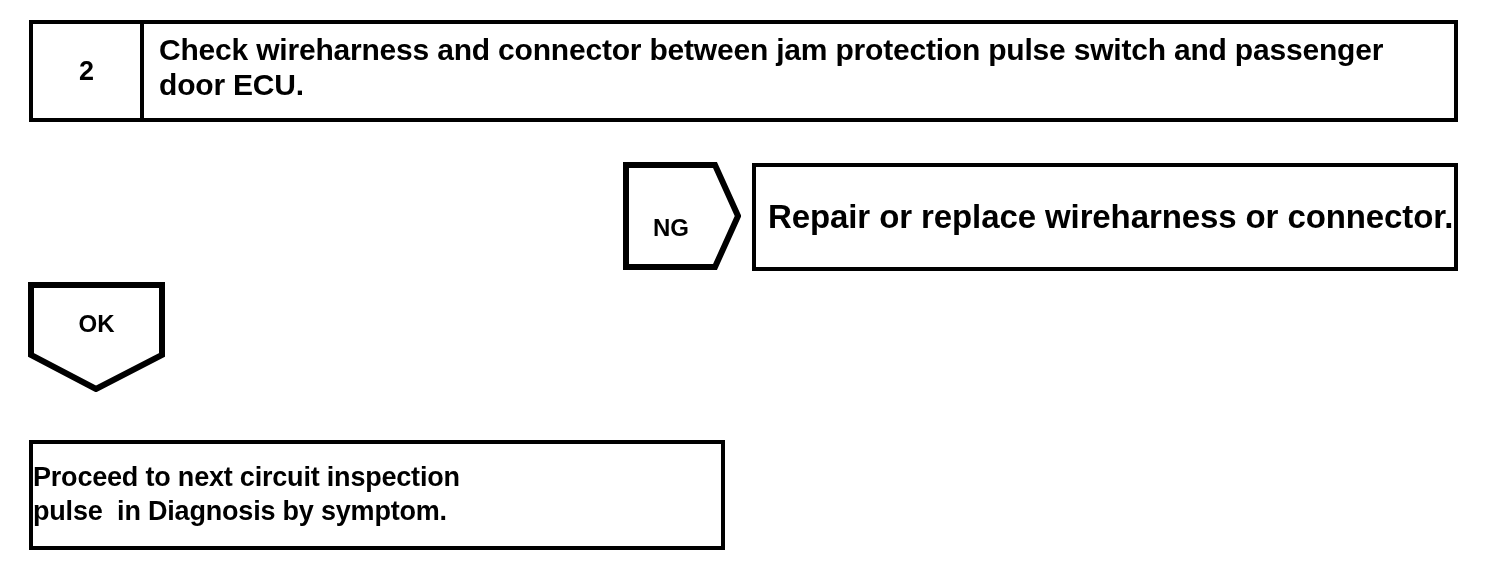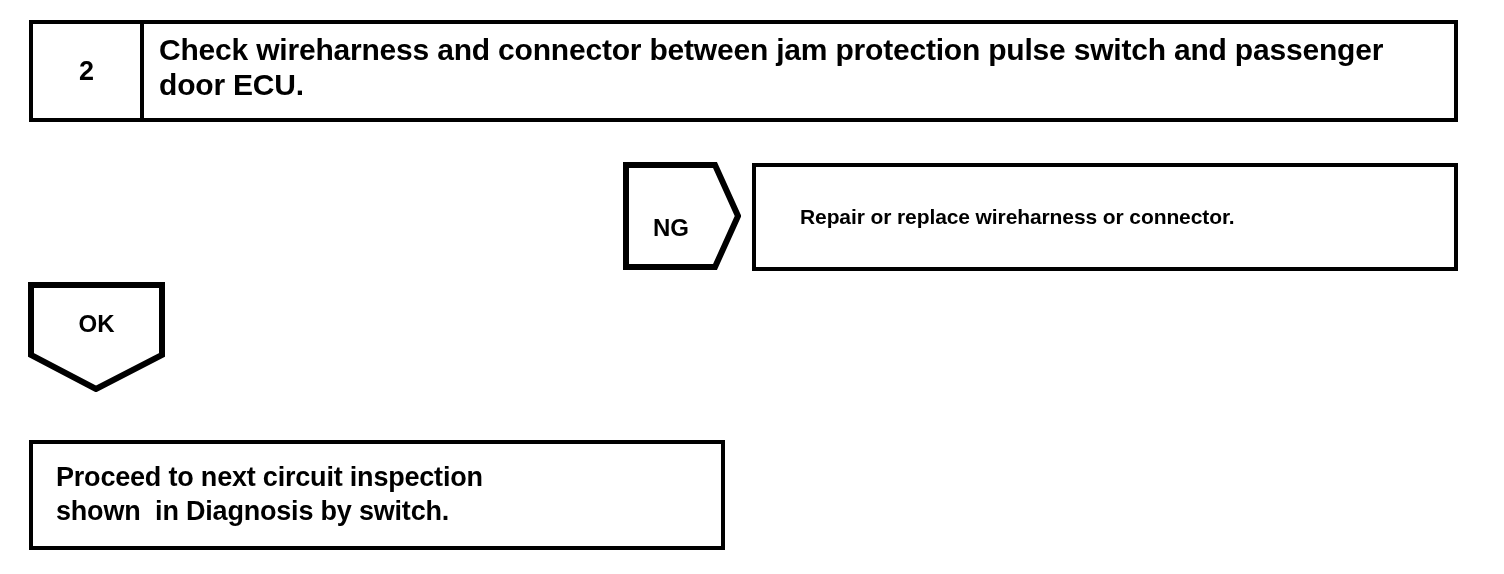--- a/index.html
+++ b/index.html
@@ -99,25 +99,24 @@
     width: 706px;
     height: 108px;
     border: 4px solid #000;
     box-sizing: border-box;
     background: #fff;
     display: flex;
     align-items: center;
   }
   .repair-text {
     padding-left: 12px;
-    font-size: 21px;
+    font-size: 33px;
     font-weight: bold;
     line-height: 1.15;
     letter-spacing: -0.1px;
-    margin-left: 32px;
   }
 
   
   .ok-pentagon {
     position: absolute;
     left: 28px;
     top: 282px;
     width: 109px;
     height: 110px;
   }
@@ -148,21 +147,20 @@
     width: 696px;
     height: 110px;
     border: 4px solid #000;
     box-sizing: border-box;
     background: #fff;
     display: flex;
     flex-direction: column;
     justify-content: center;
   }
   .proceed-line {
-    padding-left: 23px;
     font-size: 27px;
     font-weight: bold;
     line-height: 1.25;
     letter-spacing: -0.2px;
     white-space: pre;
   }
 </style>
 </head>
 <body>
 
@@ -188,16 +186,16 @@
 
   <div class="ok-pentagon">
     <svg viewBox="0 0 137 110" xmlns="http://www.w3.org/2000/svg">
       <polygon points="3,3 134,3 134,73 68,107 3,73" fill="#ffffff" stroke="#000000" stroke-width="6" stroke-linejoin="miter"></polygon>
     </svg>
     <div class="ok-label">OK</div>
   </div>
 
   <div class="proceed-box">
     <div class="proceed-line">Proceed to next circuit inspection</div>
-    <div class="proceed-line">shown  in Diagnosis by switch.</div>
+    <div class="proceed-line">pulse  in Diagnosis by symptom.</div>
   </div>
 
 </div>
 
 </body></html>

